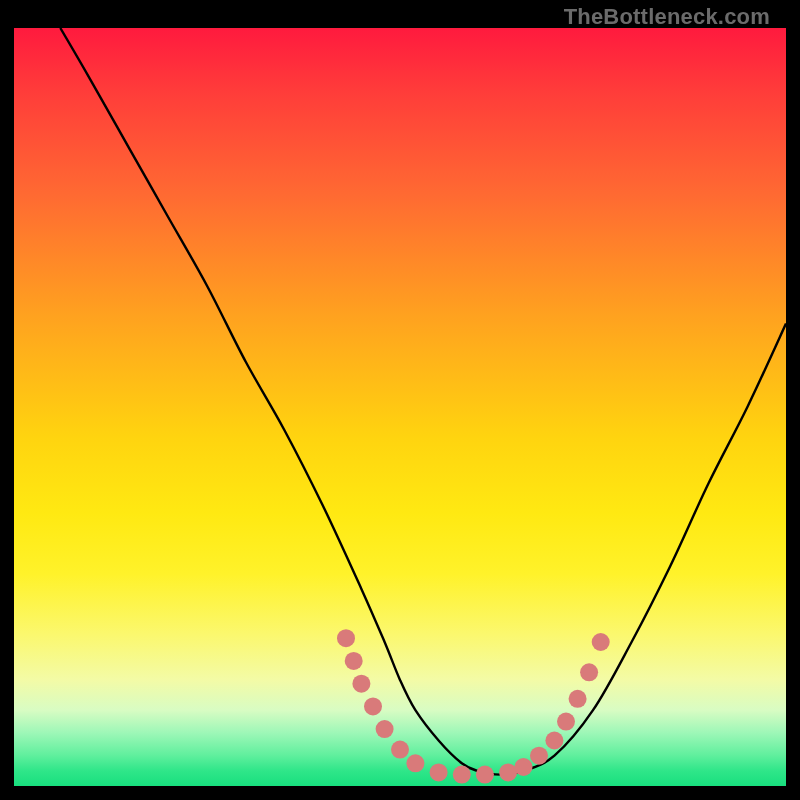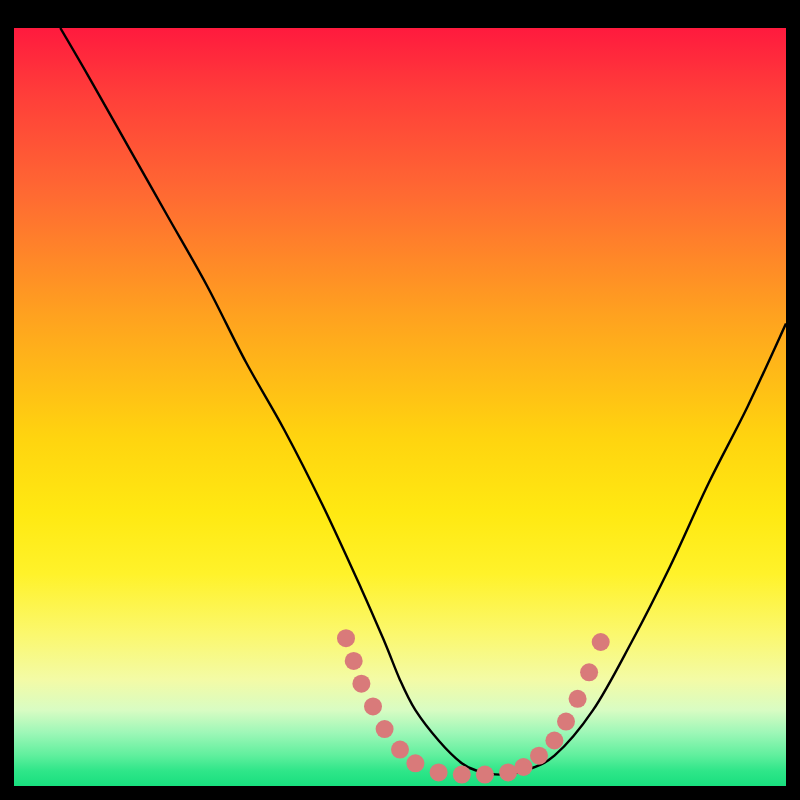--- a/index.html
+++ b/index.html
@@ -57,20 +57,21 @@
     left: 0;
     top: 0;
     width: 772px;
     height: 758px;
   }
 </style>
 </head>
 <body>
 
 <div class="frame">
+  <div class="watermark">TheBottleneck.com</div>
 
   <div class="plot-area">
     <svg class="curve" viewBox="0 0 772 758" preserveAspectRatio="none">
       <g>
         <path id="curve-path" d="M 46.3 0.0 C 51.5 8.8, 65.6 32.8, 77.2 53.1 C 88.8 73.3, 102.9 98.5, 115.8 121.3 C 128.7 144.0, 141.5 166.8, 154.4 189.5 C 167.3 212.2, 180.1 233.7, 193.0 257.7 C 205.9 281.7, 218.7 309.5, 231.6 333.5 C 244.5 357.5, 257.3 377.7, 270.2 401.7 C 283.1 425.7, 295.9 451.0, 308.8 477.5 C 321.7 504.1, 337.1 538.2, 347.4 560.9 C 357.7 583.7, 364.1 598.8, 370.6 614.0 C 377.0 629.1, 380.9 640.5, 386.0 651.9 C 391.1 663.3, 395.0 672.1, 401.4 682.2 C 407.9 692.3, 416.9 703.7, 424.6 712.5 C 432.3 721.4, 441.3 730.2, 447.8 735.3 C 454.2 740.3, 456.8 740.9, 463.2 742.8 C 469.6 744.7, 478.6 746.6, 486.4 746.6 C 494.1 746.6, 500.5 746.0, 509.5 742.8 C 518.5 739.7, 528.8 737.8, 540.4 727.7 C 552.0 717.6, 566.1 701.2, 579.0 682.2 C 591.9 663.3, 604.7 638.0, 617.6 614.0 C 630.5 590.0, 643.3 564.7, 656.2 538.2 C 669.1 511.7, 681.9 481.3, 694.8 454.8 C 707.7 428.3, 720.5 405.5, 733.4 379.0 C 746.3 352.5, 765.6 309.5, 772.0 295.6" fill="none" stroke="#000000" stroke-width="2.4"></path>
       </g>
       <g id="markers-group">
           <circle cx="332.0" cy="610.2" r="9" fill="#d97a7a"></circle>
           <circle cx="339.7" cy="632.9" r="9" fill="#d97a7a"></circle>
           <circle cx="347.4" cy="655.7" r="9" fill="#d97a7a"></circle>

